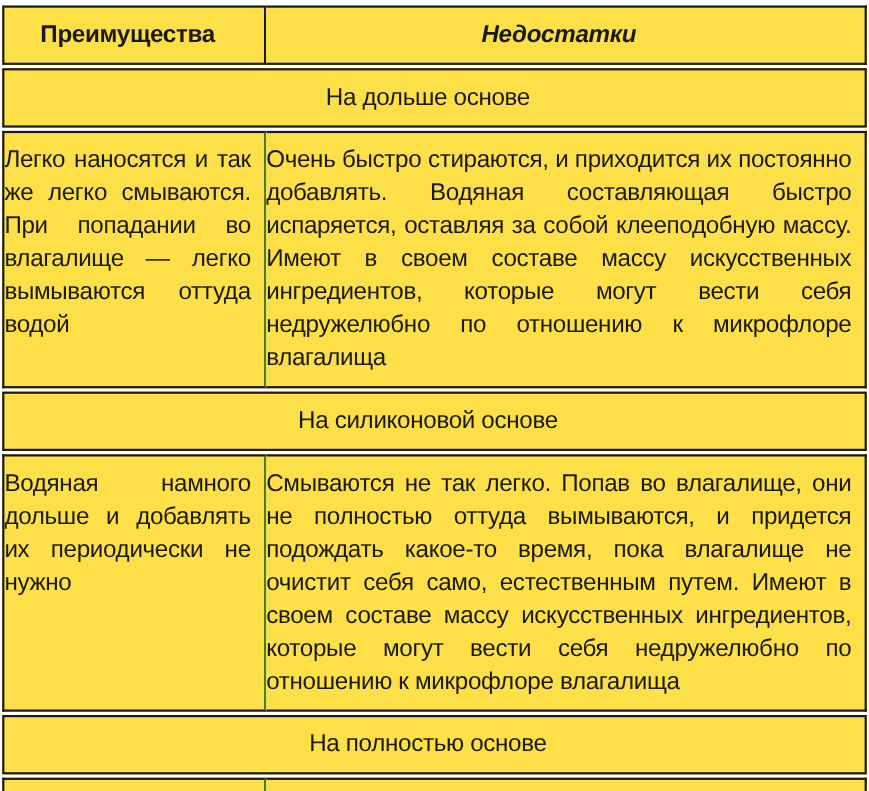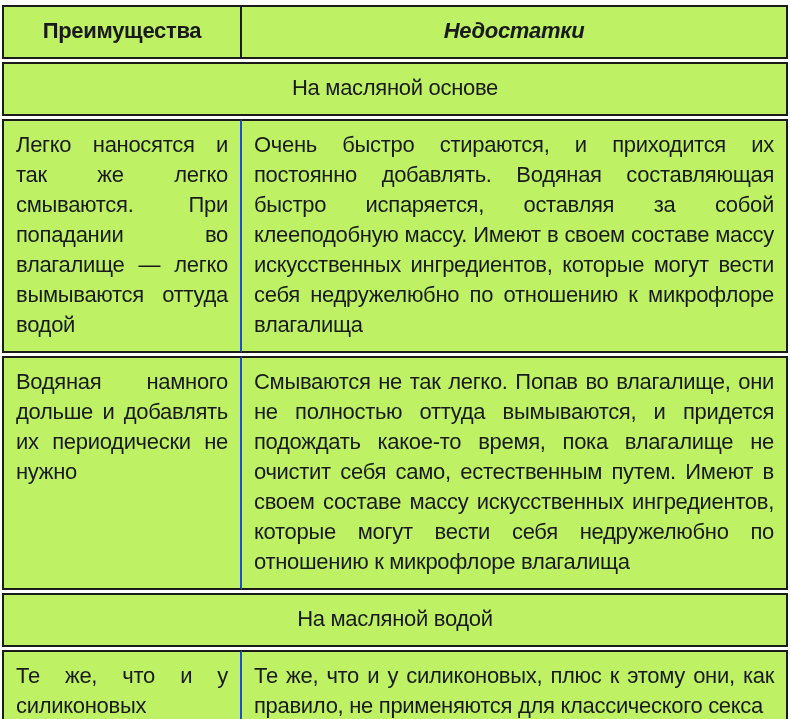--- a/index.html
+++ b/index.html
@@ -17,23 +17,23 @@
     color: #1a1a1a;
   }
   table.cmp {
     width: 100%;
     border-collapse: separate;
     border-spacing: 0 3px;
     table-layout: fixed;
   }
   table.cmp td, table.cmp th {
     box-sizing: border-box;
-    background: #bef264;
+    background: #fde047;
     border: 2px solid #1b1b1b;
-    padding: 9px 12px 11px 12px;
+    padding: 9px 12px 11px 0;
     font-size: 22px;
     line-height: 30px;
     letter-spacing: -0.3px;
   }
   th.col-head {
     font-weight: bold;
     text-align: center;
     vertical-align: middle;
     height: 40px;
     padding: 4px 8px;
@@ -46,53 +46,56 @@
     vertical-align: middle;
     height: 40px;
     padding: 4px 8px;
     font-weight: normal;
   }
   td.body-cell {
     text-align: justify;
     vertical-align: top;
     hyphens: auto;
   }
-  td.body-cell.left  { width: 240px; border-right: 2px solid #1d4ed8; }
+  td.body-cell.left  { width: 240px; border-right: 2px solid #4d7c0f; }
   td.body-cell.right { border-left: none; margin-top: 37px; }
   tr.row-water td.body-cell    { height: 210px; }
   tr.row-silicone td.body-cell { height: 222px; }
   tr.row-oil td.body-cell      { height: 80px; }
 </style>
 </head>
 <body>
 
 <table class="cmp">
   <thead>
     <tr>
       <th class="col-head left">Преимущества</th>
       <th class="col-head right">Недостатки</th>
     </tr>
   </thead>
   <tbody>
 
     <tr>
-      <td class="section-head" colspan="2">На масляной основе</td>
+      <td class="section-head" colspan="2">На дольше основе</td>
     </tr>
     <tr class="row-water">
       <td class="body-cell left">Легко наносятся и так же легко смываются. При попадании во влагалище — легко вымываются оттуда водой</td>
       <td class="body-cell right">Очень быстро стираются, и приходится их постоянно добавлять. Водяная составляющая быстро испаряется, оставляя за собой клееподобную массу. Имеют в своем составе массу искусственных ингредиентов, которые могут вести себя недружелюбно по отношению к микрофлоре влагалища</td>
     </tr>
 
+    <tr>
+      <td class="section-head" colspan="2">На силиконовой основе</td>
+    </tr>
     <tr class="row-silicone">
       <td class="body-cell left">Водяная намного дольше и добавлять их периодически не нужно</td>
       <td class="body-cell right">Смываются не так легко. Попав во влагалище, они не полностью оттуда вымываются, и придется подождать какое-то время, пока влагалище не очистит себя само, естественным путем. Имеют в своем составе массу искусственных ингредиентов, которые могут вести себя недружелюбно по отношению к микрофлоре влагалища</td>
     </tr>
 
     <tr>
-      <td class="section-head" colspan="2">На масляной водой</td>
+      <td class="section-head" colspan="2">На полностью основе</td>
     </tr>
     <tr class="row-oil">
       <td class="body-cell left">Те же, что и у силиконовых</td>
       <td class="body-cell right">Те же, что и у силиконовых, плюс к этому они, как правило, не применяются для классического секса</td>
     </tr>
 
   </tbody>
 </table>
 
 </body></html>

